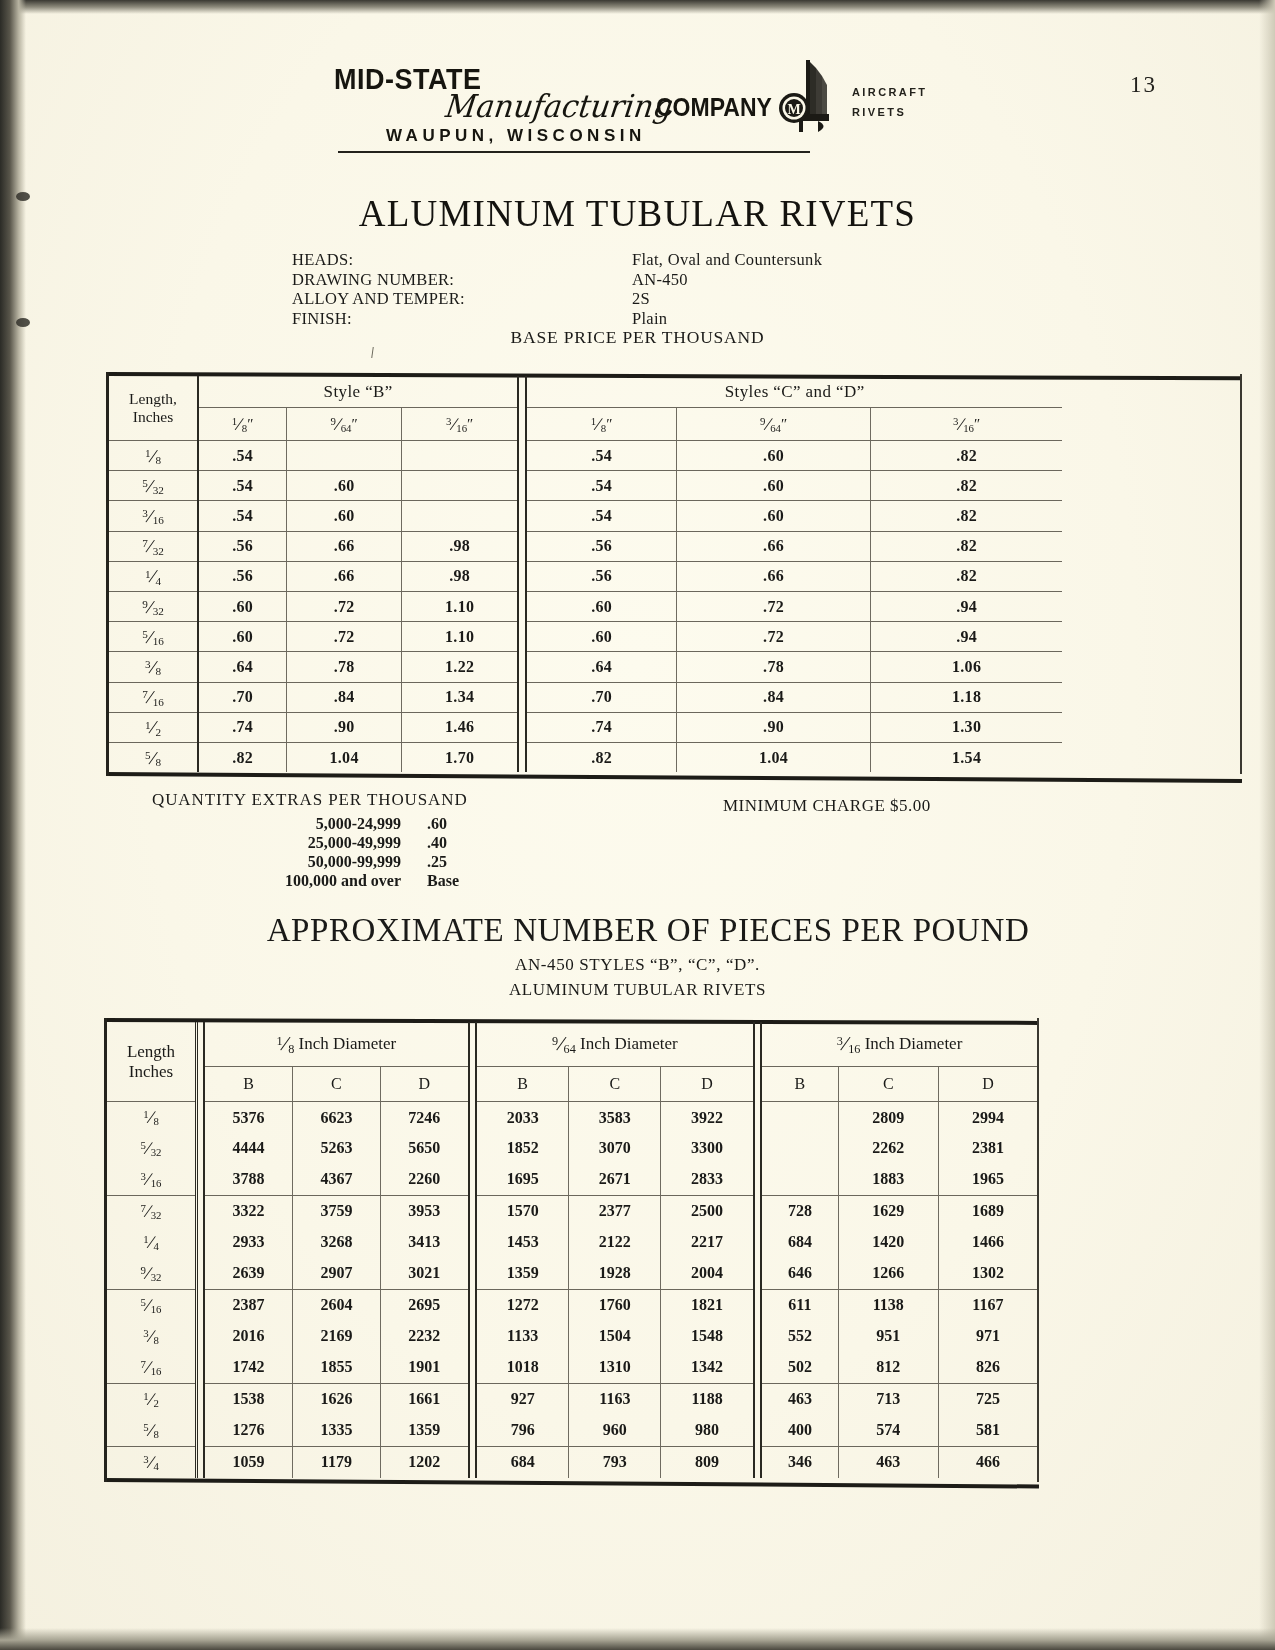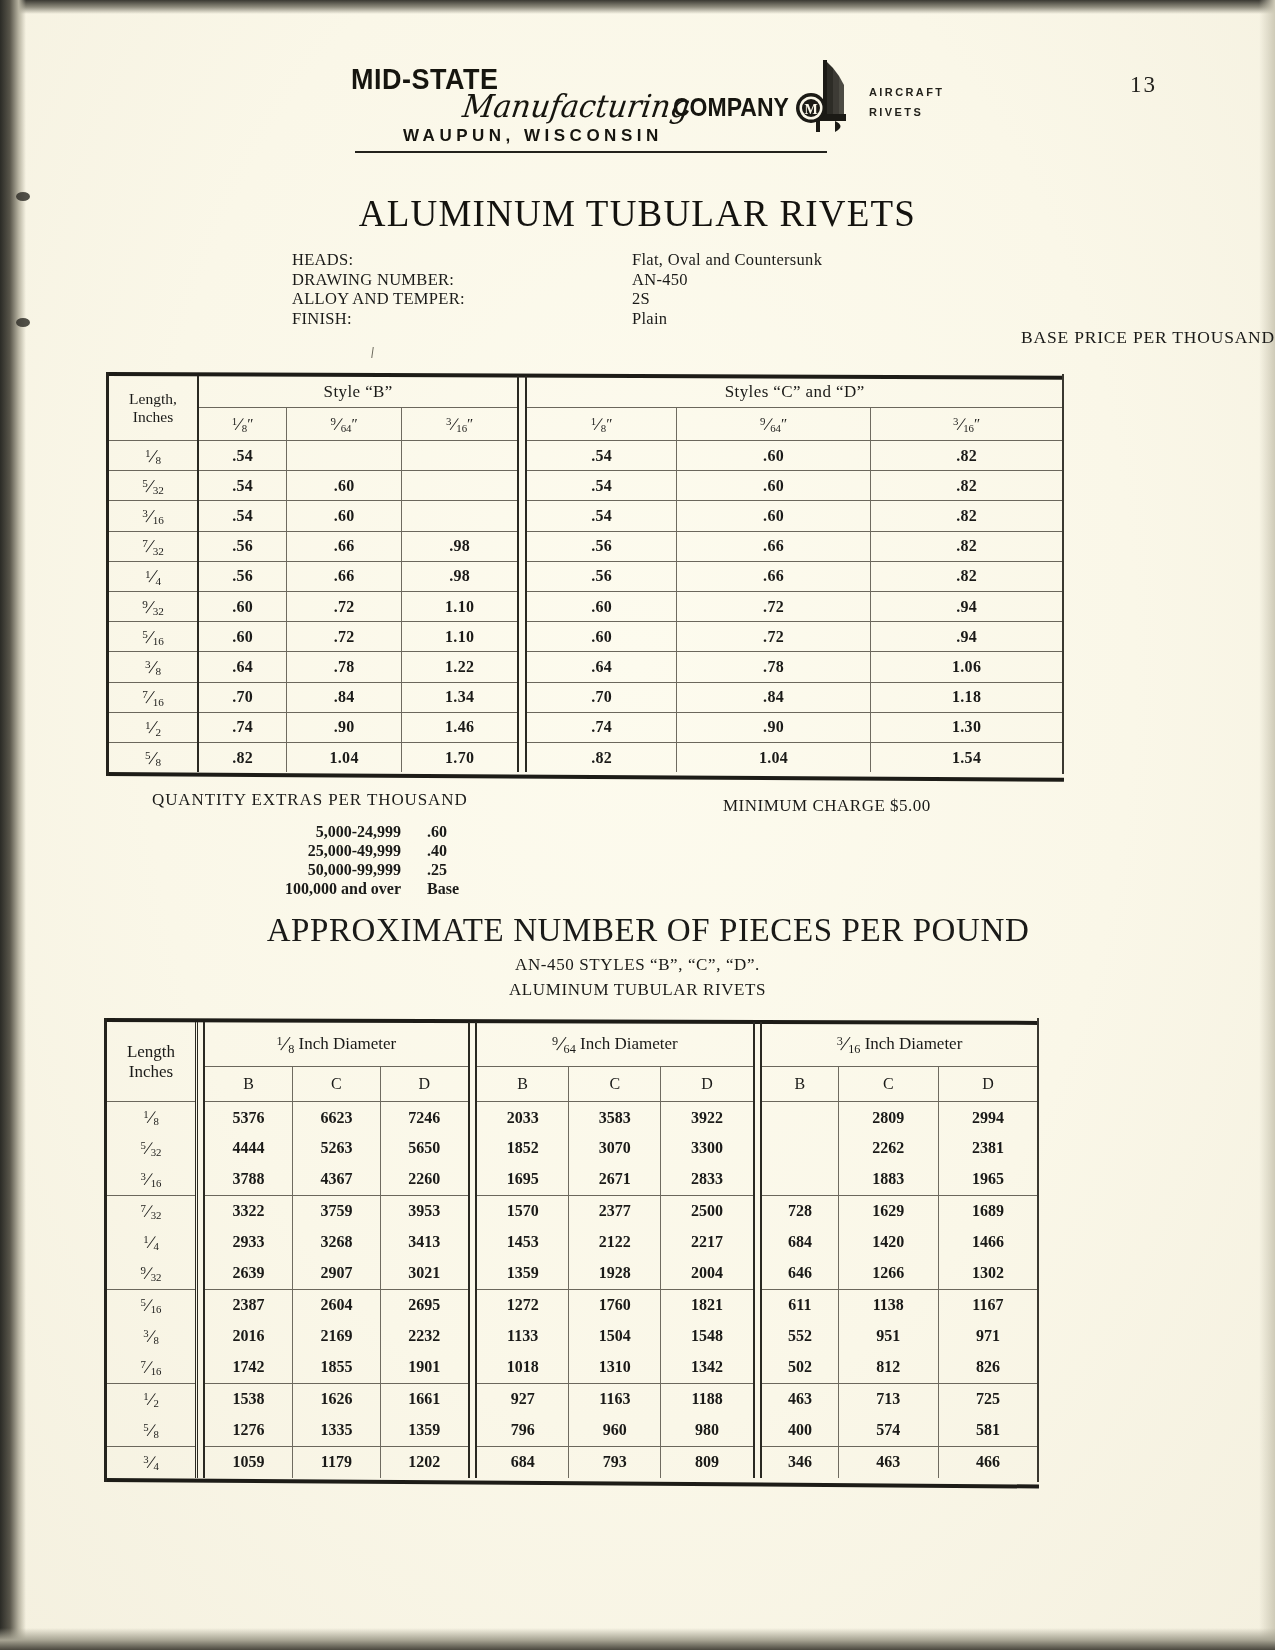--- a/index.html
+++ b/index.html
@@ -39,21 +39,21 @@
   }
   .punch.p1{ top:192px; }
   .punch.p2{ top:318px; }
 
   .page-number {
     position:absolute; right:118px; top:60px;
     font-size:23px; letter-spacing:2px; color:#23221e;margin-top:12px;
   }
 
   
-  .letterhead { position:absolute; left:345px; top:58px; width:520px; height:92px; }
+  .letterhead { position:absolute; left:328px; top:58px; width:520px; height:92px; }
   .lh-midstate {
     position:absolute; left:6px; top:6px;
     font-family:"Liberation Sans", sans-serif;
     font-weight:bold; font-size:27px; letter-spacing:0.5px;
     color:#16150f;
     transform:scaleY(1.12);
   }
   .lh-script {
     position:absolute; left:118px; top:30px;
     font-family:"DejaVu Serif", serif;
@@ -95,28 +95,28 @@
     color:#14130f;
   }
   .specs {
     position:absolute; left:292px; top:250px; width:620px;
     font-size:16.5px; line-height:19.5px; letter-spacing:.3px;
   }
   .specs .row { display:flex; }
   .specs .lbl { width:340px; }
   .base-price {
     position:absolute; left:0; right:0; top:327px;
-    text-align:right; font-size:17.5px; letter-spacing:.8px;
+    text-align:center; font-size:17.5px; letter-spacing:.8px;
   }
 
   
   table { border-collapse:collapse; }
 
   
-  .price-wrap { position:absolute; left:106px; top:372px; width:958px; height:404px; }
+  .price-wrap { position:absolute; left:106px; top:372px; width:1136px; height:404px; }
   .price-wrap .topline {
     position:absolute; left:0; top:0; width:100%; height:4px;
     background:#1d1c17;
     transform:rotate(0.22deg); transform-origin:left center;
   }
   .price-wrap .botline {
     position:absolute; left:0; bottom:0; width:100%; height:4px;
     background:#1d1c17;
     transform:rotate(0.35deg); transform-origin:left center;
   }
@@ -153,21 +153,21 @@
   .fr.big { font-size:17px; }
   .dq { letter-spacing:0; }
 
   
   .qty-head {
     position:absolute; left:152px; top:790px;
     font-size:17px; letter-spacing:.9px;
   }
   .qty-list {
     position:absolute; left:205px; top:814px;
-    font-size:16px; line-height:19px; font-weight:bold;margin-top:8px;
+    font-size:16px; line-height:19px; font-weight:bold;
   }
   .qty-list .row { display:flex; }
   .qty-list .q { width:196px; text-align:right; }
   .qty-list .p { width:70px; padding-left:26px; }
   .min-charge {
     position:absolute; left:723px; top:796px;
     font-size:17px; letter-spacing:.5px;
   }
 
   

